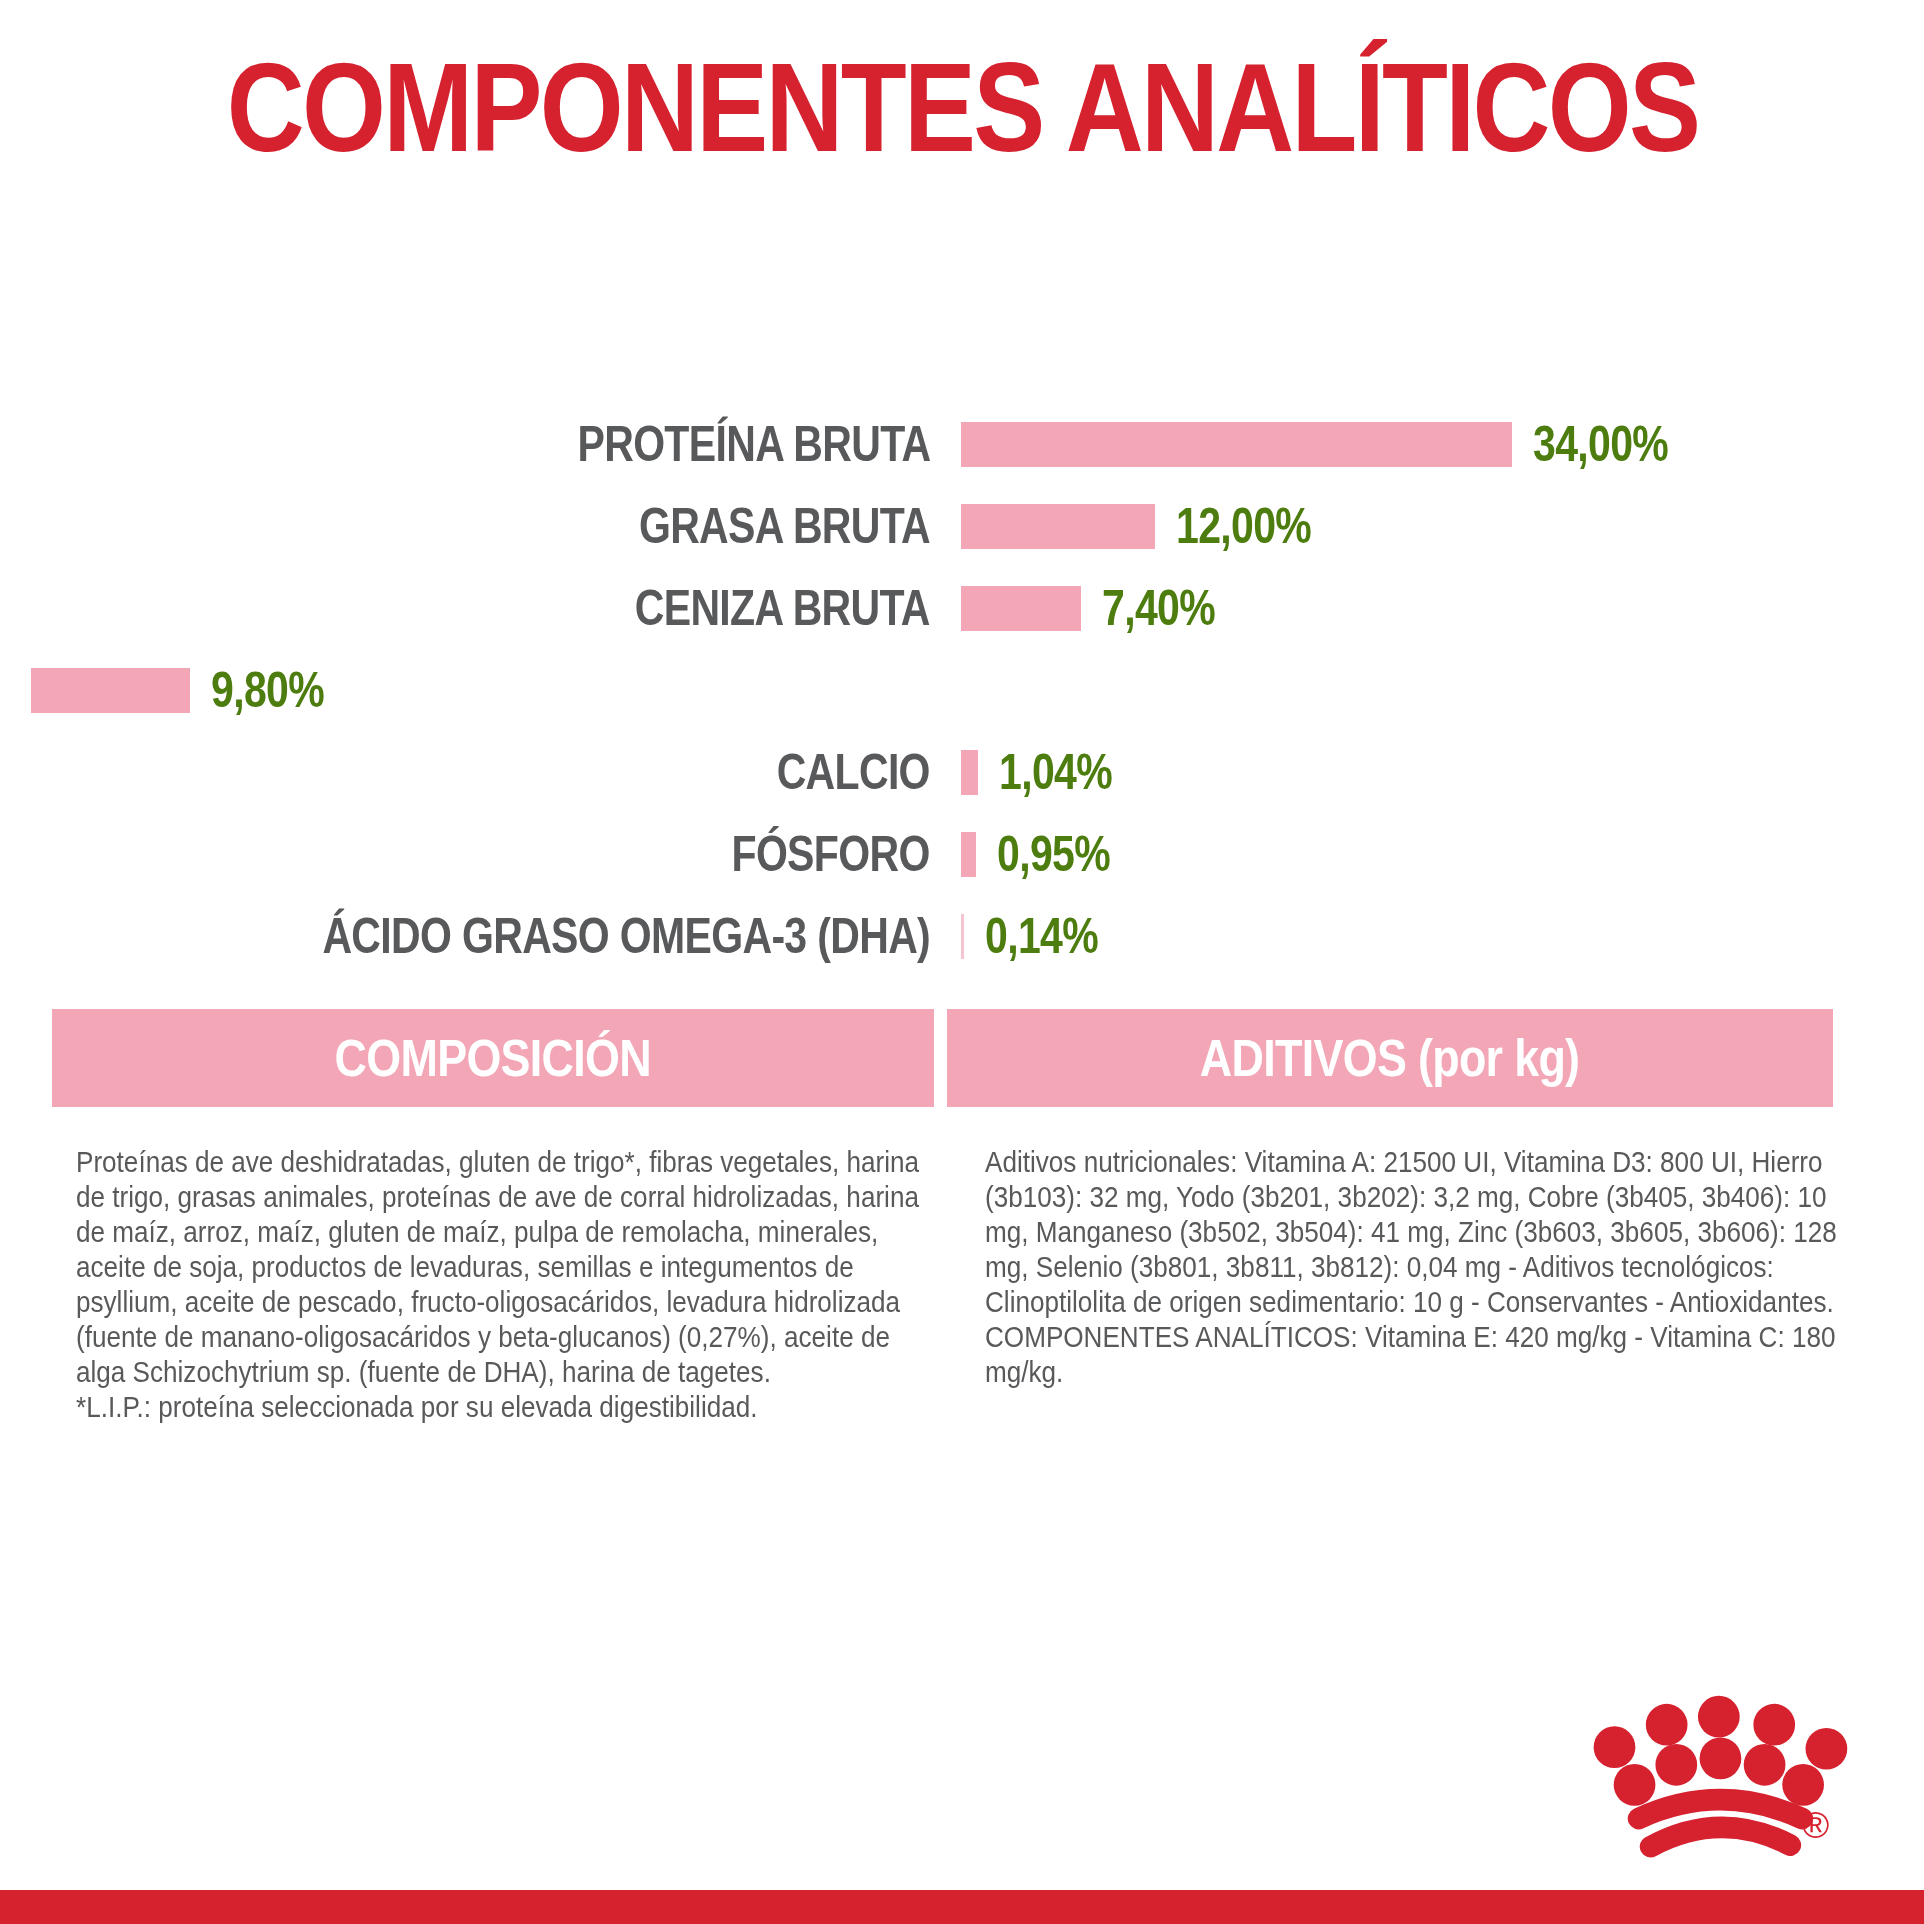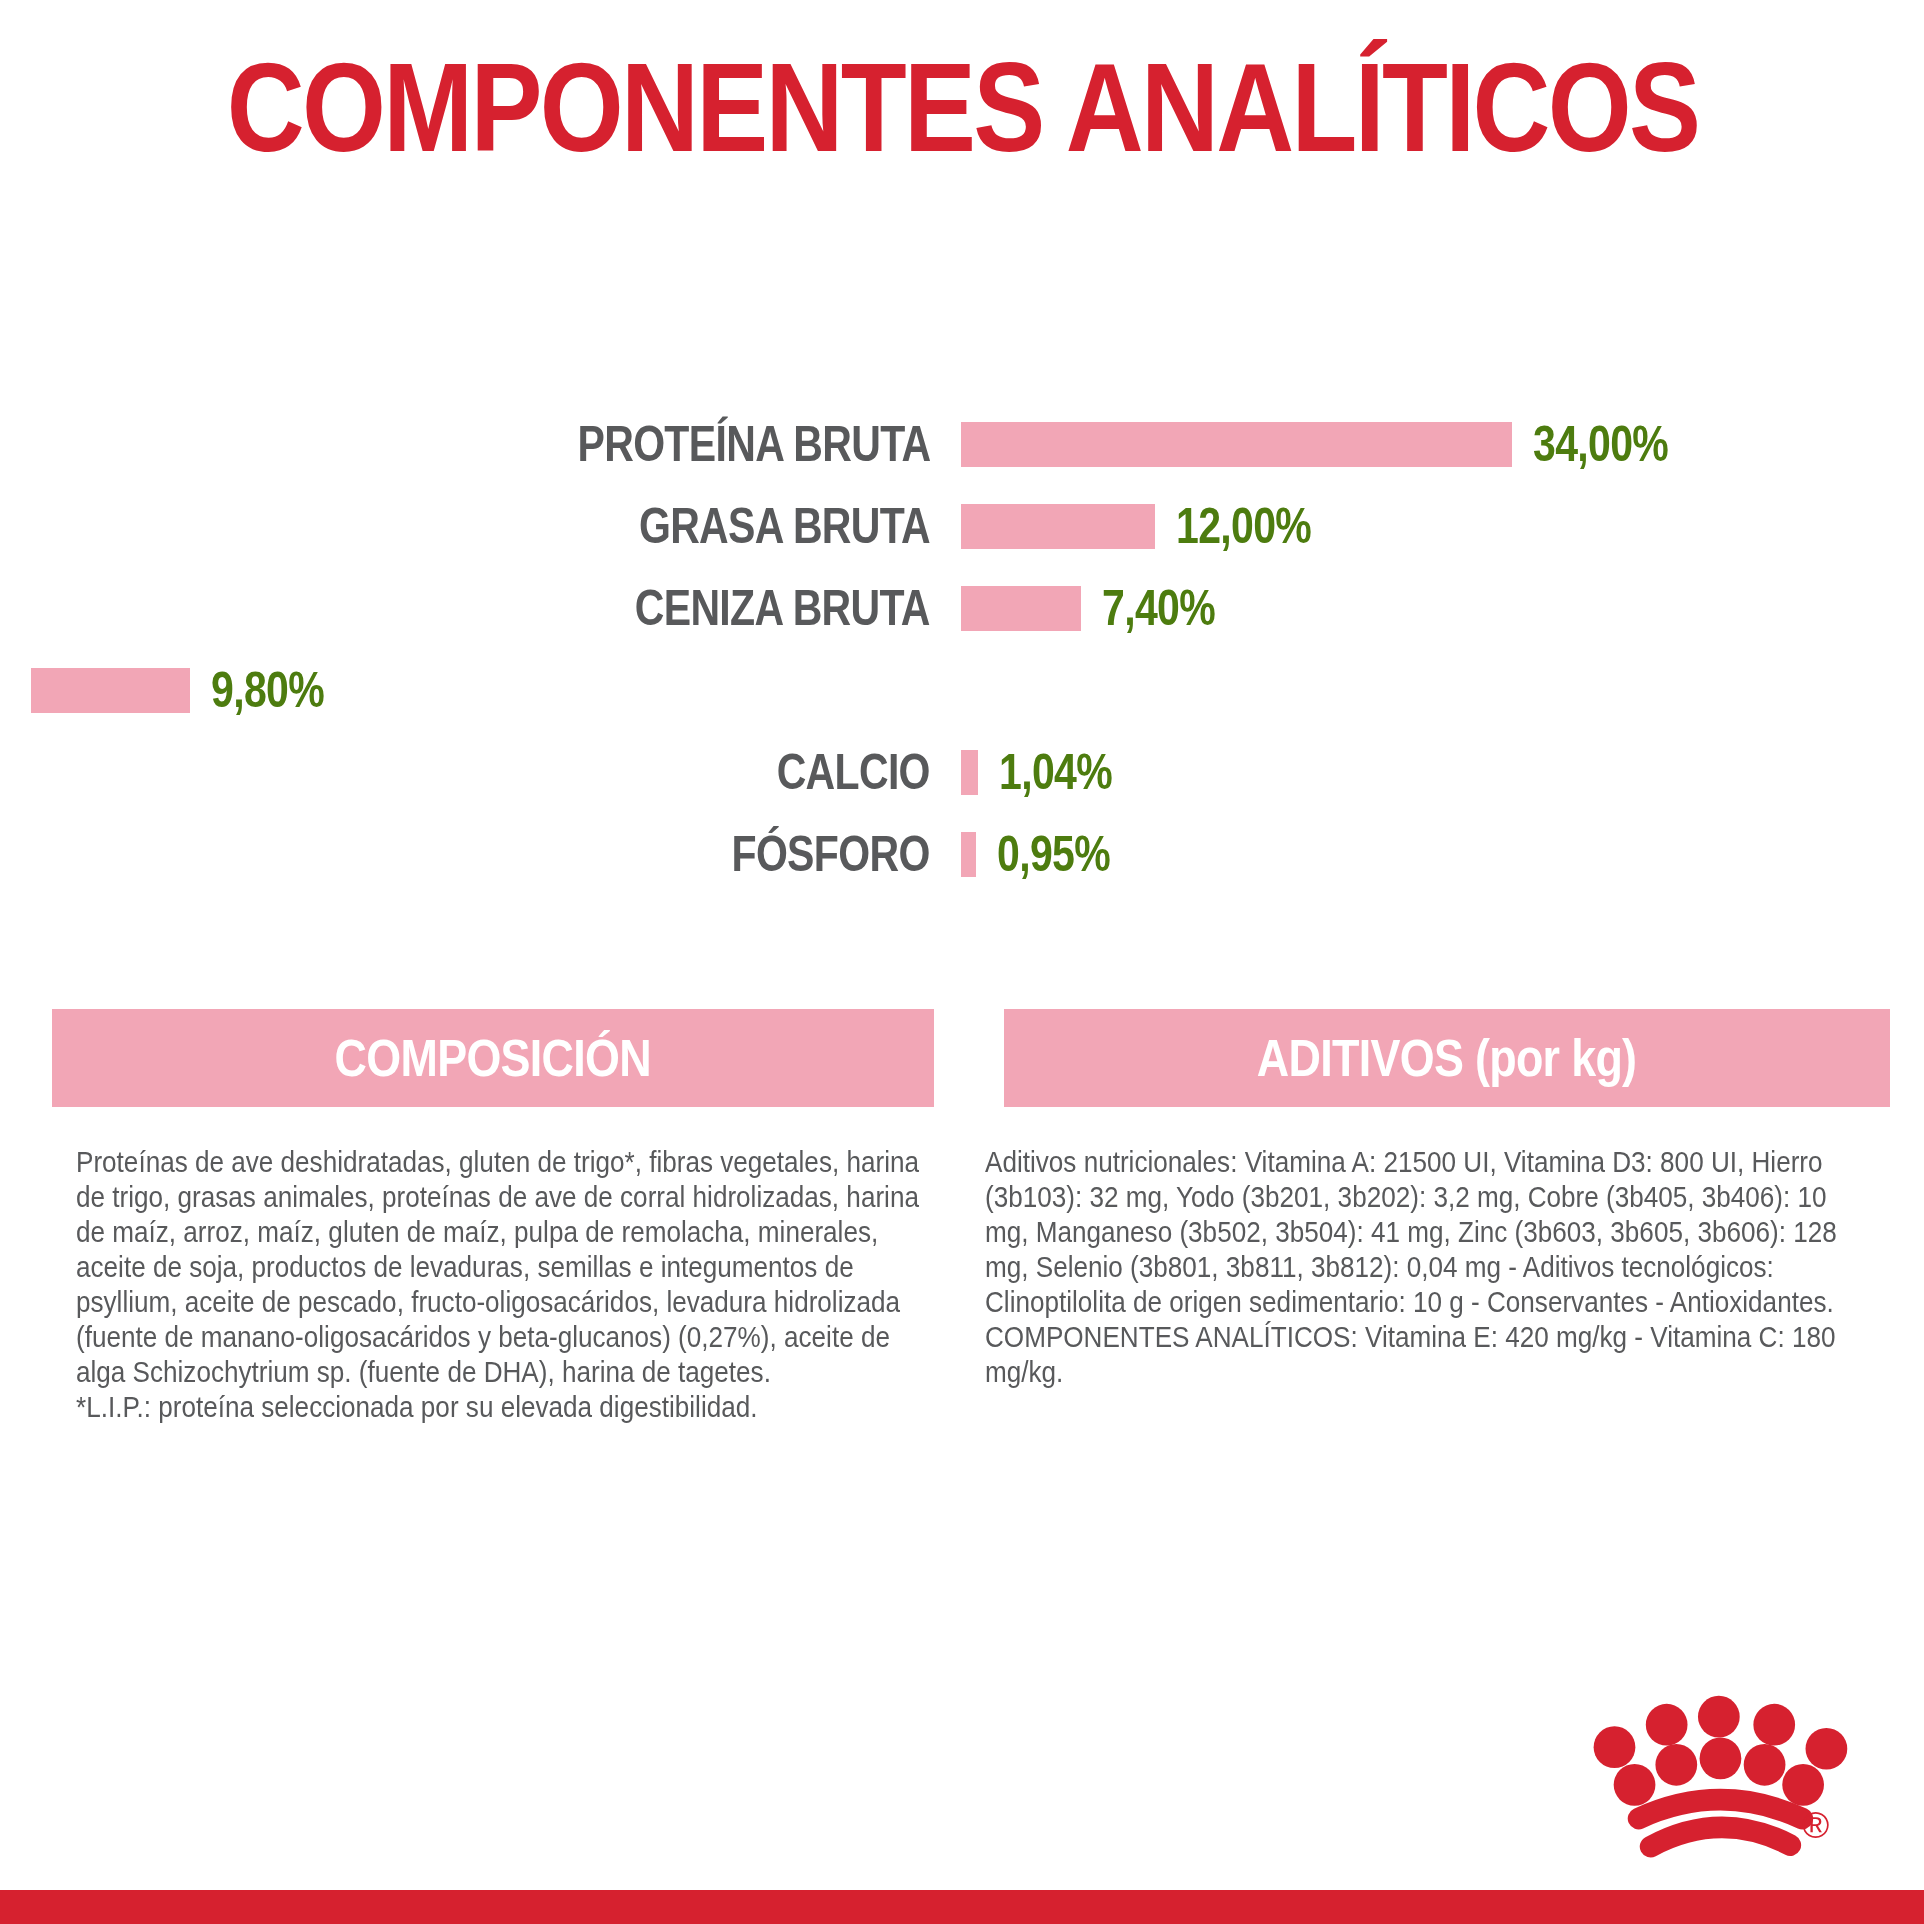--- a/index.html
+++ b/index.html
@@ -18,21 +18,21 @@
   .crow{ display:flex; align-items:center; height:82px; }
   .clabel{ width:930px; text-align:right; font-weight:bold; font-size:50px; color:#58595b; white-space:nowrap; }
   .clabel span{ display:inline-block; transform:scaleX(0.82); transform-origin:right center; letter-spacing:-0.8px; }
   .cbar{ height:45px; margin-left:30.5px; flex:0 0 auto; }
   .cval{ font-weight:bold; font-size:50px; color:#4d7c0f; margin-left:21px; white-space:nowrap; }
   .cval span{ display:inline-block; transform:scaleX(0.82); transform-origin:left center; letter-spacing:-0.8px; }
 
   
   .band{ position:absolute; top:1009px; height:98px; display:flex; align-items:center; justify-content:center; }
   .band-left{ left:52px; width:882px; }
-  .band-right{ left:1004px; width:886px; }
+  .band-right{ left:947px; width:886px; }
   .band-text{ color:#ffffff; font-weight:bold; font-size:51px; white-space:nowrap;
     transform:scaleX(0.88); transform-origin:center center; letter-spacing:-0.8px; }
 
   
   .col-text{ position:absolute; top:1145px; font-size:29px; line-height:35px; color:#58595b;
     transform:scaleX(0.90); transform-origin:left top; letter-spacing:0px; }
   .col-text-left{ left:76px; width:942px; }
   .col-text-right{ left:985px; width:971px; }
   .col-text p{ margin:0; }
 
@@ -71,20 +71,25 @@
     <div class="crow">
       <div class="clabel"><span>CALCIO</span></div>
       <div class="cbar" style="width: 17px; background: rgb(242, 166, 182);"></div>
       <div class="cval"><span>1,04%</span></div>
     </div>
     <div class="crow">
       <div class="clabel"><span>FÓSFORO</span></div>
       <div class="cbar" style="width: 15.2px; background: rgb(242, 166, 182);"></div>
       <div class="cval"><span>0,95%</span></div>
     </div>
+    <div class="crow">
+      <div class="clabel"><span>ÁCIDO GRASO OMEGA-3 (DHA)</span></div>
+      <div class="cbar" style="width: 3.2px; background: rgb(245, 198, 209);"></div>
+      <div class="cval"><span>0,14%</span></div>
+    </div>
   </div>
 
 <div class="band band-left" style="background: rgb(242, 166, 182);">
   <div class="band-text" style="color: rgb(255, 255, 255);">COMPOSICIÓN</div>
 </div>
 <div class="band band-right" style="background: rgb(242, 166, 182);">
   <div class="band-text" style="color: rgb(255, 255, 255);">ADITIVOS (por kg)</div>
 </div>
 
 <div class="col-text col-text-left">

